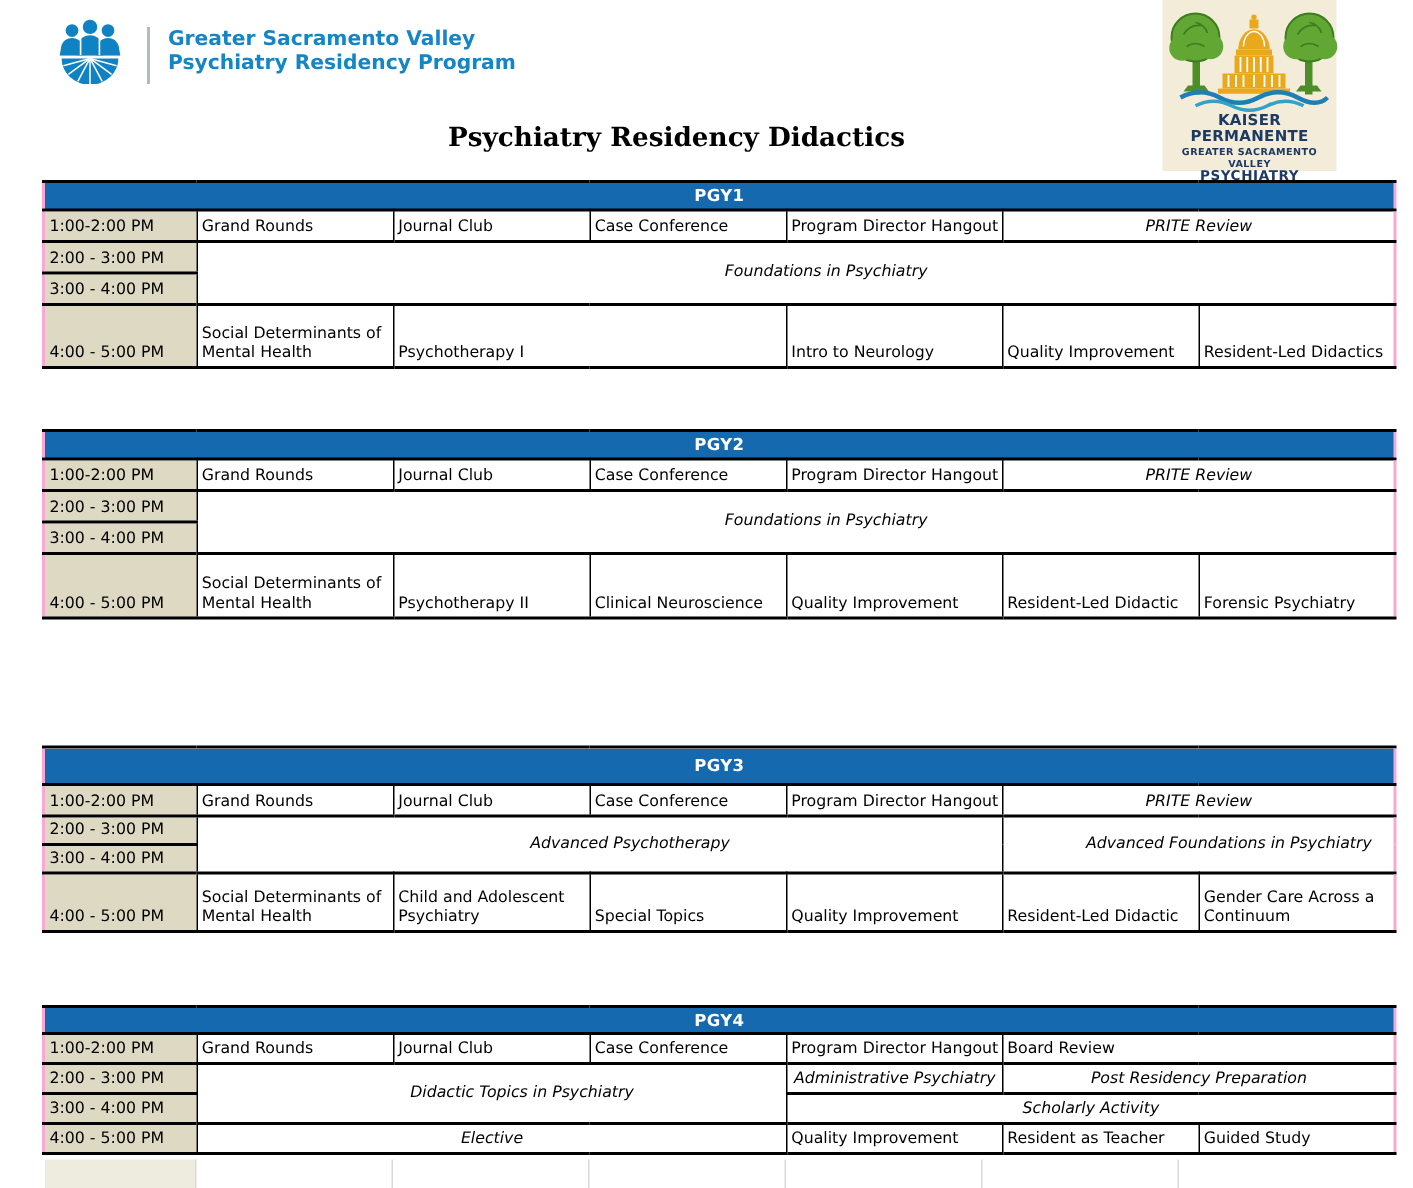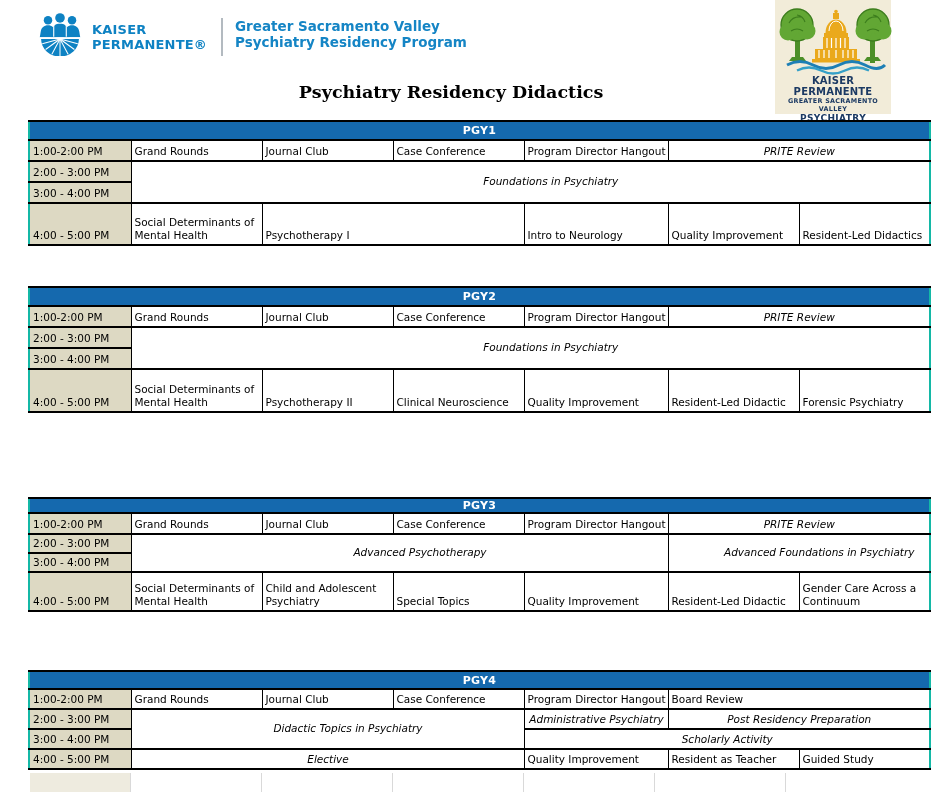--- a/index.html
+++ b/index.html
@@ -20,36 +20,36 @@
 
   .badge{position:absolute;left:775px;top:0;width:116px;height:114px;background:#f2ecd9;
          text-align:center;color:#1c3a63;font-weight:bold;}
   .badge svg{display:block;margin:1px auto 0 auto;}
   .badge .b1{font-size:10px;line-height:11px;letter-spacing:.2px;}
   .badge .b2{font-size:6.4px;line-height:8px;letter-spacing:.3px;}
   .badge .b3{font-size:9px;line-height:11px;letter-spacing:.4px;}
 
   
   table.sched{position:absolute;left:28px;border-collapse:collapse;table-layout:fixed;
-              border:2px solid #14b8a6;}
+              border:2px solid #f9a8d4;}
   .sched td{border:solid #000;border-width:2px 1px;vertical-align:bottom;padding:0;
             font-size:10.5px;color:#000;overflow:hidden;}
   .sched td .cv{padding:1px 2px 2px 3px;line-height:13px;}
   .sched td .cv.clip{white-space:nowrap;overflow:hidden;}
   .sched td.time{background:#ddd9c3;}
   .sched td.ctr{text-align:center;font-style:italic;}
   .sched td.mid{vertical-align:middle;padding-left:40px;}
   .sched tr{height:21px;}
   .sched tr.pgy-row{height:19px;}
   .sched td.pgy{background:#1569ae;color:#fff;font-weight:bold;text-align:center;
                 vertical-align:middle;font-size:11px;letter-spacing:.2px;}
   #t0{top:120px;} #t1{top:286px;} #t2{top:497px;} #t3{top:670px;}
   #t0 tr:nth-child(5){height:42px;}
   #t1 tr:nth-child(5){height:43px;}
-  #t2 tr.pgy-row{height:15px;} #t2 tr:nth-child(3),#t2 tr:nth-child(4){height:19px;}
+  #t2 tr.pgy-row{height:25px;} #t2 tr:nth-child(3),#t2 tr:nth-child(4){height:19px;}
   #t2 tr:nth-child(5){height:39px;}
   #t3 tr{height:20px;} #t3 tr.pgy-row{height:18px;}
 
   
   .grid-line{position:absolute;top:773px;height:19px;width:1px;background:#d9d9d9;}
   .grid-beige{position:absolute;top:773px;left:30px;width:100px;height:19px;background:#eeebdf;}
 </style>
 </head>
 <body>
 
@@ -72,24 +72,20 @@
         <line x1="26" y1="28.4" x2="17.2" y2="45"></line>
         <line x1="26" y1="28.4" x2="26" y2="47.2"></line>
         <line x1="26" y1="28.4" x2="34.8" y2="45"></line>
         <line x1="26" y1="28.4" x2="41.6" y2="39.8"></line>
         <line x1="26" y1="28.4" x2="45.2" y2="33.6"></line>
         <line x1="4" y1="27.3" x2="48" y2="27.3" stroke-width="1.6"></line>
         <line x1="19.2" y1="8" x2="19.2" y2="26" stroke-width="1.2"></line>
         <line x1="32.8" y1="8" x2="32.8" y2="26" stroke-width="1.2"></line>
       </g>
     </svg>
-    <div class="kp-word">
-      <div>KAISER</div>
-      <div>PERMANENTE®</div>
-    </div>
     <div class="logo-divider"></div>
     <div class="prog">
       <div>Greater Sacramento Valley</div>
       <div>Psychiatry Residency Program</div>
     </div>
   </div>
 
   <div class="badge">
     <svg width="122" height="74" viewBox="0 0 122 74" aria-hidden="true">
 

